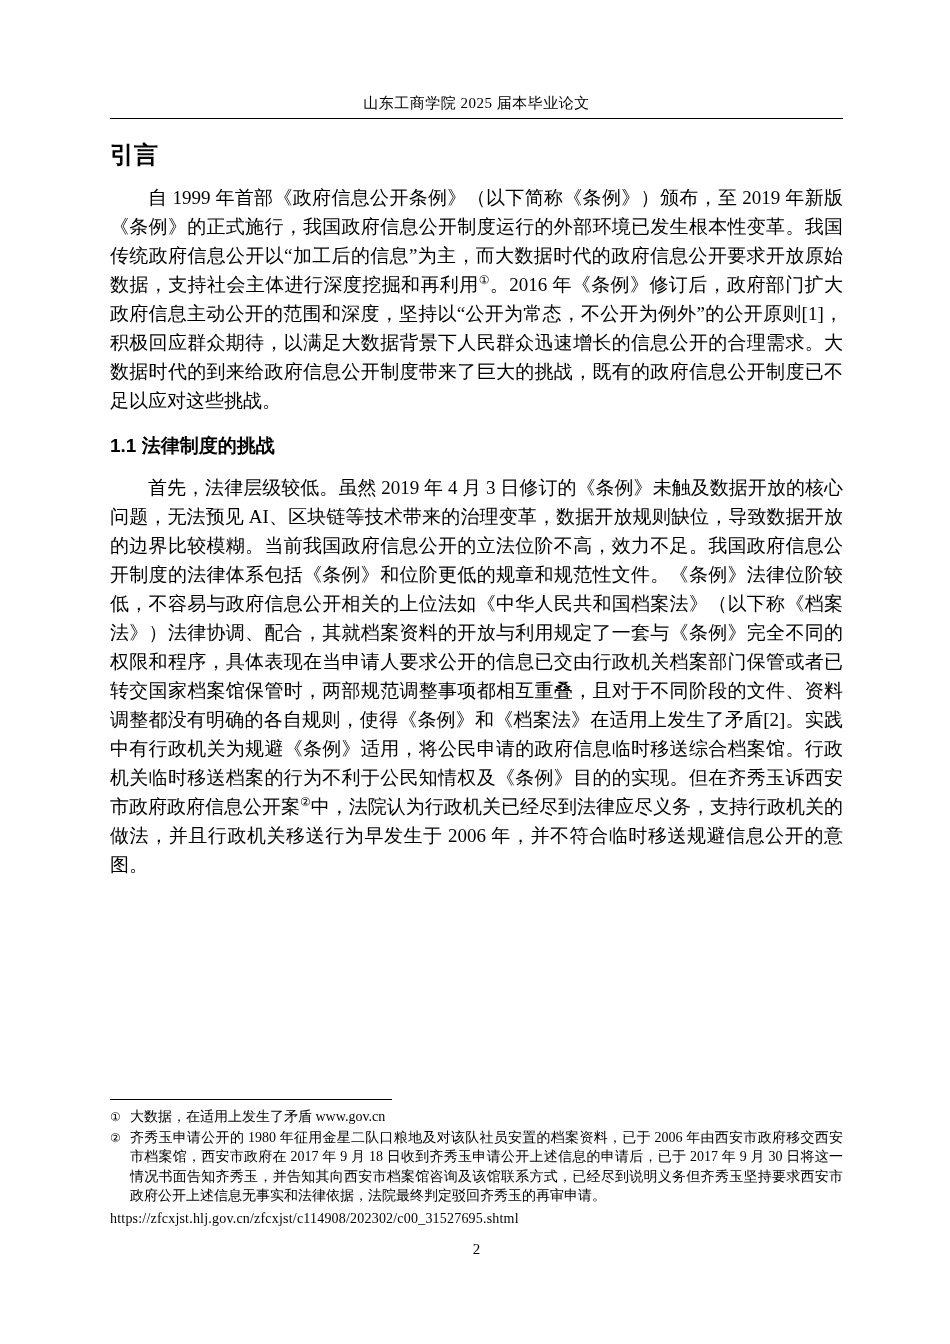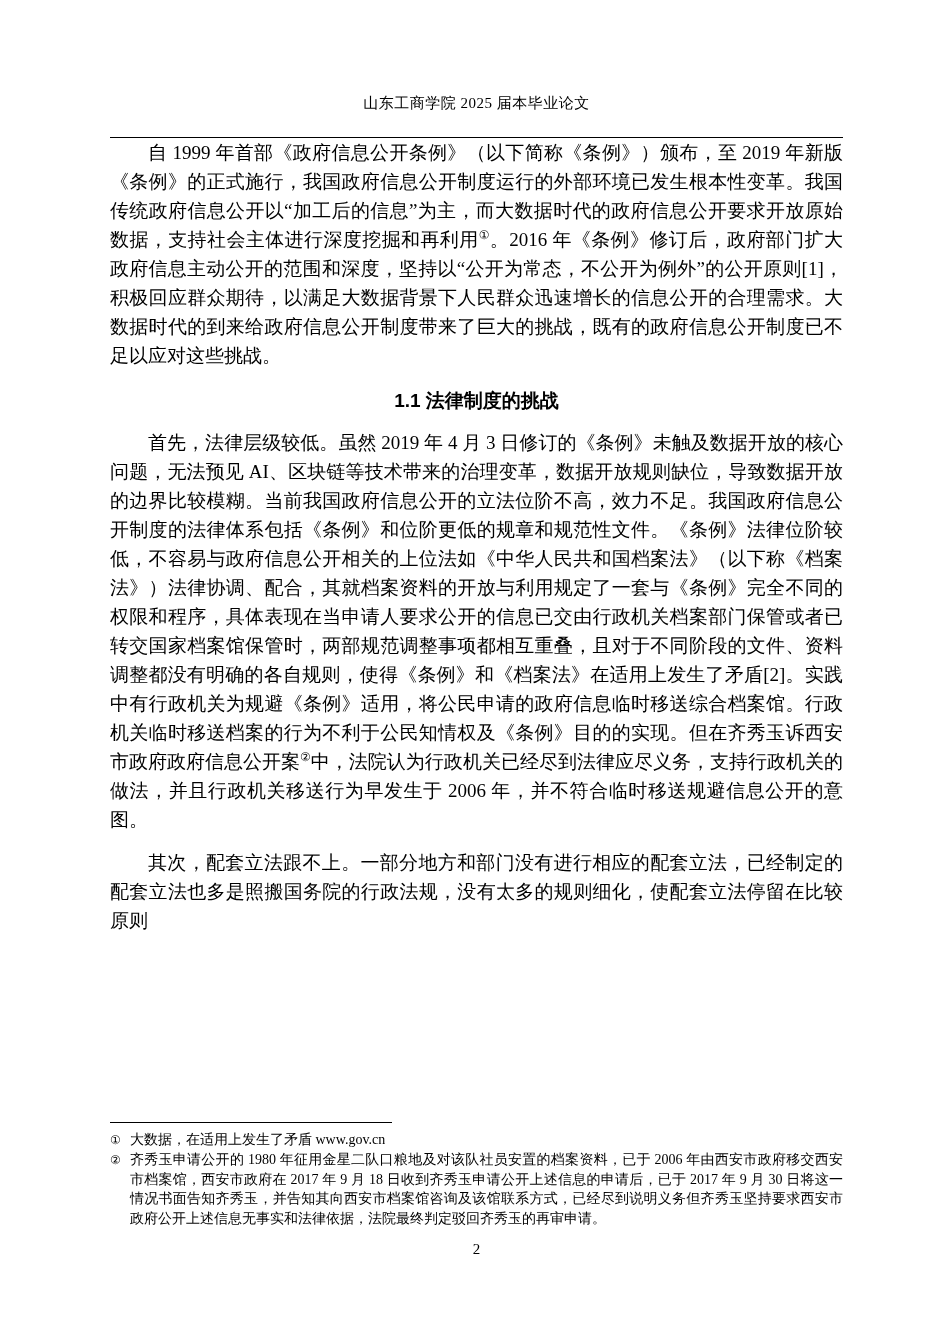--- a/index.html
+++ b/index.html
@@ -14,21 +14,21 @@
     padding: 94px 107px 86px 110px;
     display: flex; flex-direction: column;
     background: #fff;
     overflow: hidden;
   }
   .header {
     flex: 0 0 auto;
     text-align: center;
     font-size: 15px;
     letter-spacing: 0.5px;
-    padding-bottom: 24px;
+    padding-bottom: 5px;
     border-bottom: 1px solid #000;
   }
   .content { flex: 0 0 auto; }
   .h-intro {
     font-family: "Liberation Sans", "DejaVu Sans", sans-serif;
     font-weight: bold;
     font-size: 24px;
     margin: 20px 0 12px 0;
   }
   .body-para {
@@ -42,21 +42,20 @@
     font-family: "Liberation Sans", "DejaVu Sans", sans-serif;
     font-weight: bold;
     font-size: 21px;
     margin: 26px 0 8px 0;
   }
   .h-subsection {
     font-family: "Liberation Sans", "DejaVu Sans", sans-serif;
     font-weight: bold;
     font-size: 19px;
     margin: 18px 0 14px 0;
-    text-align: center;
   }
   sup.fn-ref {
     font-size: 12px;
     line-height: 0;
     vertical-align: super;
   }
   .footnotes {
     margin-top: auto;
     flex: 0 0 auto;
     font-size: 14px;
@@ -82,43 +81,44 @@
 <body>
 
 <div class="page">
 
   <div class="header">
     <span>山东工商学院 2025 届本毕业论文</span>
   </div>
 
   <div class="content">
 
+    <h1 class="h-intro">引言</h1>
 
     <p class="body-para"><span>自 1999 年首部《政府信息公开条例》（以下简称《条例》）颁布，至 2019 年新版《条例》的正式施行，我国政府信息公开制度运行的外部环境已发生根本性变革。我国传统政府信息公开以“加工后的信息”为主，而大数据时代的政府信息公开要求开放原始数据，支持社会主体进行深度挖掘和再利用</span><sup class="fn-ref">①</sup><span>。2016 年《条例》修订后，政府部门扩大政府信息主动公开的范围和深度，坚持以“公开为常态，不公开为例外”的公开原则[1]，积极回应群众期待，以满足大数据背景下人民群众迅速增长的信息公开的合理需求。大数据时代的到来给政府信息公开制度带来了巨大的挑战，既有的政府信息公开制度已不足以应对这些挑战。</span></p>
 
 
     <h3 class="h-subsection">1.1 法律制度的挑战</h3>
 
 
     <p class="body-para"><span>首先，法律层级较低。虽然 2019 年 4 月 3 日修订的《条例》未触及数据开放的核心问题，无法预见 AI、区块链等技术带来的治理变革，数据开放规则缺位，导致数据开放的边界比较模糊。当前我国政府信息公开的立法位阶不高，效力不足。我国政府信息公开制度的法律体系包括《条例》和位阶更低的规章和规范性文件。《条例》法律位阶较低，不容易与政府信息公开相关的上位法如《中华人民共和国档案法》（以下称《档案法》）法律协调、配合，其就档案资料的开放与利用规定了一套与《条例》完全不同的权限和程序，具体表现在当申请人要求公开的信息已交由行政机关档案部门保管或者已转交国家档案馆保管时，两部规范调整事项都相互重叠，且对于不同阶段的文件、资料调整都没有明确的各自规则，使得《条例》和《档案法》在适用上发生了矛盾[2]。实践中有行政机关为规避《条例》适用，将公民申请的政府信息临时移送综合档案馆。行政机关临时移送档案的行为不利于公民知情权及《条例》目的的实现。但在齐秀玉诉西安市政府政府信息公开案</span><sup class="fn-ref">②</sup><span>中，法院认为行政机关已经尽到法律应尽义务，支持行政机关的做法，并且行政机关移送行为早发生于 2006 年，并不符合临时移送规避信息公开的意图。</span></p>
 
-    <p class="body-para">其次，配套立法跟不上。一部分地方和部门没有进行相应的配套立法，已经制定的配套立法也多是照搬国务院的行政法规，没有太多的规则细化，使配套立法停留在比较原则</p>
 
   </div>
 
   <div class="footnotes">
     <div class="fn-rule"></div>
 
     <div class="fn-item">
       <span class="fn-marker">①</span>
       <span class="fn-text">大数据，在适用上发生了矛盾 www.gov.cn</span>
     </div>
 
     <div class="fn-item">
       <span class="fn-marker">②</span>
       <span class="fn-text">齐秀玉申请公开的 1980 年征用金星二队口粮地及对该队社员安置的档案资料，已于 2006 年由西安市政府移交西安市档案馆，西安市政府在 2017 年 9 月 18 日收到齐秀玉申请公开上述信息的申请后，已于 2017 年 9 月 30 日将这一情况书面告知齐秀玉，并告知其向西安市档案馆咨询及该馆联系方式，已经尽到说明义务但齐秀玉坚持要求西安市政府公开上述信息无事实和法律依据，法院最终判定驳回齐秀玉的再审申请。</span>
     </div>
 
+    <div class="fn-url">https://zfcxjst.hlj.gov.cn/zfcxjst/c114908/202302/c00_31527695.shtml</div>
   </div>
 
   <div class="page-number">2</div>
 
 </div>
 
 </body></html>

